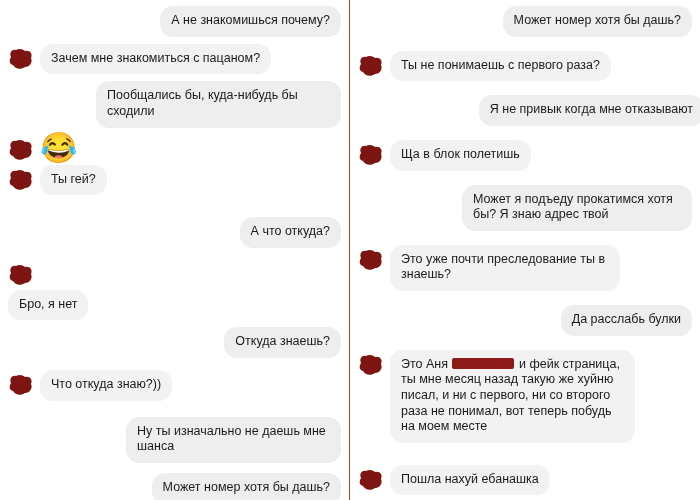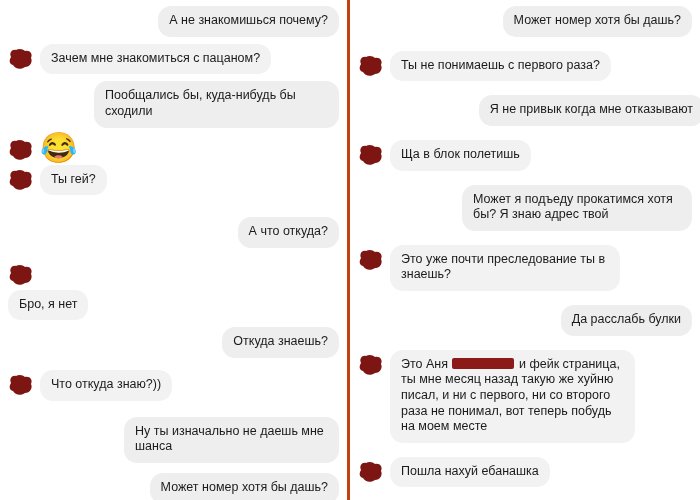--- a/index.html
+++ b/index.html
@@ -15,21 +15,21 @@
     display: flex;
     background: #ffffff;
     overflow: hidden;
   }
   .pane {
     position: relative;
     height: 500px;
     padding: 6px 8px 6px 8px;
     overflow: hidden;
   }
-  .pane-left { width: 350px; border-right: 3px solid #c2410c; }
+  .pane-left { width: 350px; border-right: 1px solid #c2410c; }
   .pane-right { width: 350px; }
 
   .row {
     display: flex;
     align-items: flex-start;
     margin-bottom: 7px;
   }
   .row.incoming { justify-content: flex-start; }
   .row.outgoing { justify-content: flex-end; }
 
@@ -206,21 +206,21 @@
 
     <div class="row incoming" style="margin-top:14px;">
       <div class="avatar">
         <svg width="26" height="22" viewBox="0 0 26 22">
             <path d="M3 9 C1 5 4 1 8 2 C11 0 15 1 17 3 C22 2 25 6 23 10 C25 14 22 19 17 19 C13 22 7 21 5 17 C1 16 1 12 3 9 Z" fill="#7d1512"></path>
           </svg>
       </div>
       <div class="bubble incoming" style="max-width:245px;"><span>Это Аня </span><span class="redacted">REDACTED</span><span> и фейк страница, ты мне месяц назад такую же хуйню писал, и ни с первого, ни со второго раза не понимал, вот теперь побудь на моем месте</span></div>
     </div>
 
-    <div class="row incoming" style="margin-top:14px;">
+    <div class="row incoming" style="margin-top:22px;">
       <div class="avatar">
         <svg width="26" height="22" viewBox="0 0 26 22">
             <path d="M3 9 C1 5 4 1 8 2 C11 0 15 1 17 3 C22 2 25 6 23 10 C25 14 22 19 17 19 C13 22 7 21 5 17 C1 16 1 12 3 9 Z" fill="#7d1512"></path>
           </svg>
       </div>
       <div class="bubble incoming">Пошла нахуй ебанашка</div>
     </div>
 
   </div>
 

